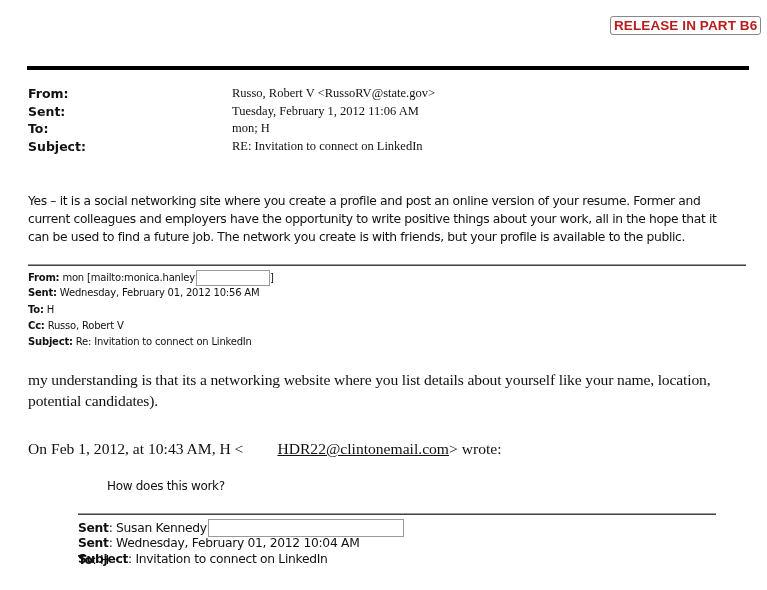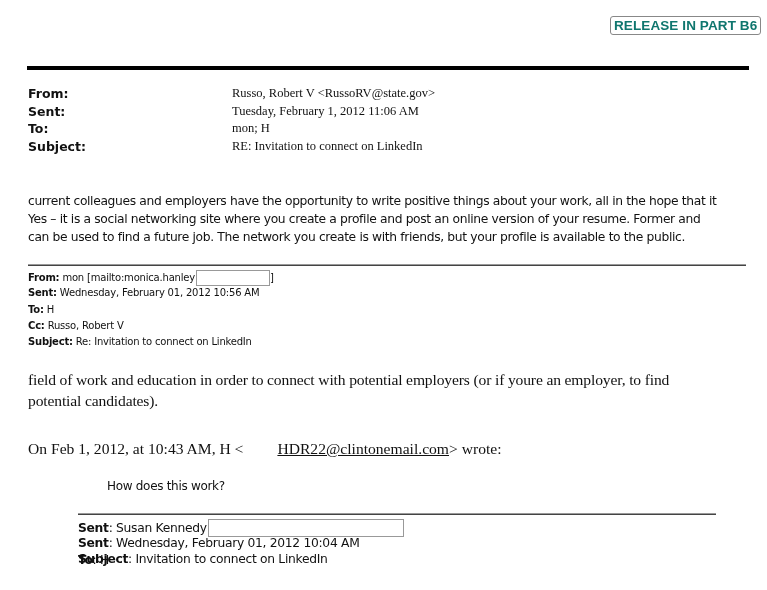--- a/index.html
+++ b/index.html
@@ -8,21 +8,21 @@
     background: #ffffff; color: #111;
     position: relative;
     font-family: "Liberation Sans", sans-serif;
   }
   .abs { position: absolute; }
   .release-stamp {
     left: 610px; top: 16px;
     border: 1px solid #888; border-radius: 3px;
     padding: 1px 3px 1px 3px;
     font-family: "Liberation Sans", sans-serif;
-    font-weight: bold; font-size: 13.5px; color: #0f766e;
+    font-weight: bold; font-size: 13.5px; color: #b91c1c;
     letter-spacing: 0.1px;
   }
   .rule-heavy { left: 27px; top: 66px; width: 722px; height: 4px; background: #000; }
   .hdr-label {
     position: absolute; left: 28px;
     font-family: "DejaVu Sans", sans-serif; font-weight: bold; font-size: 12.5px;
   }
   .hdr-value {
     position: absolute; left: 232px;
     font-family: Liberation Serif, serif; font-size: 12.5px;
@@ -75,22 +75,22 @@
   <div class="hdr-value" style="top:86px">Russo, Robert V &lt;RussoRV@state.gov&gt;</div>
   <div class="hdr-label" style="top:104px">Sent:</div>
   <div class="hdr-value" style="top:104px">Tuesday, February 1, 2012 11:06 AM</div>
   <div class="hdr-label" style="top:121px">To:</div>
   <div class="hdr-value" style="top:121px">mon; H</div>
   <div class="hdr-label" style="top:139px">Subject:</div>
   <div class="hdr-value" style="top:139px">RE: Invitation to connect on LinkedIn</div>
 </div>
 
 <div class="abs body-sans">
+  <div>Yes – it is a social networking site where you create a profile and post an online version of your resume.  Former and</div>
   <div>current colleagues and employers have the opportunity to write positive things about your work, all in the hope that it</div>
-  <div>Yes – it is a social networking site where you create a profile and post an online version of your resume.  Former and</div>
   <div>can be used to find a future job. The network you create is with friends, but your profile is available to the public.</div>
 </div>
 
 <div class="abs rule-thin"></div>
 
 <div>
   <div class="fwd-line" style="top:270px">
     <b>From:</b><span> mon [mailto:monica.hanley</span><span class="redact" style="width:72px;height:14px"></span><span>]</span>
   </div>
   <div class="fwd-line" style="top:287px">
@@ -101,21 +101,21 @@
   </div>
   <div class="fwd-line" style="top:320px">
     <b>Cc:</b><span> Russo, Robert V</span>
   </div>
   <div class="fwd-line" style="top:336px">
     <b>Subject:</b><span> Re: Invitation to connect on LinkedIn</span>
   </div>
 </div>
 
 <div class="abs body-serif">
-  <div>field of work and education in order to connect with potential employers (or if youre an employer, to find</div>
+  <div>my understanding is that its a networking website where you list details about yourself like your name, location,</div>
   <div>potential candidates).</div>
 </div>
 
 <div class="abs wrote-line">
   <span>On Feb 1, 2012, at 10:43 AM, H &lt;</span><span class="email">HDR22@clintonemail.com</span><span>&gt; wrote:</span>
 </div>
 
 <div class="abs how-line">How does this work?</div>
 
 <div class="abs rule-thin2"></div>

